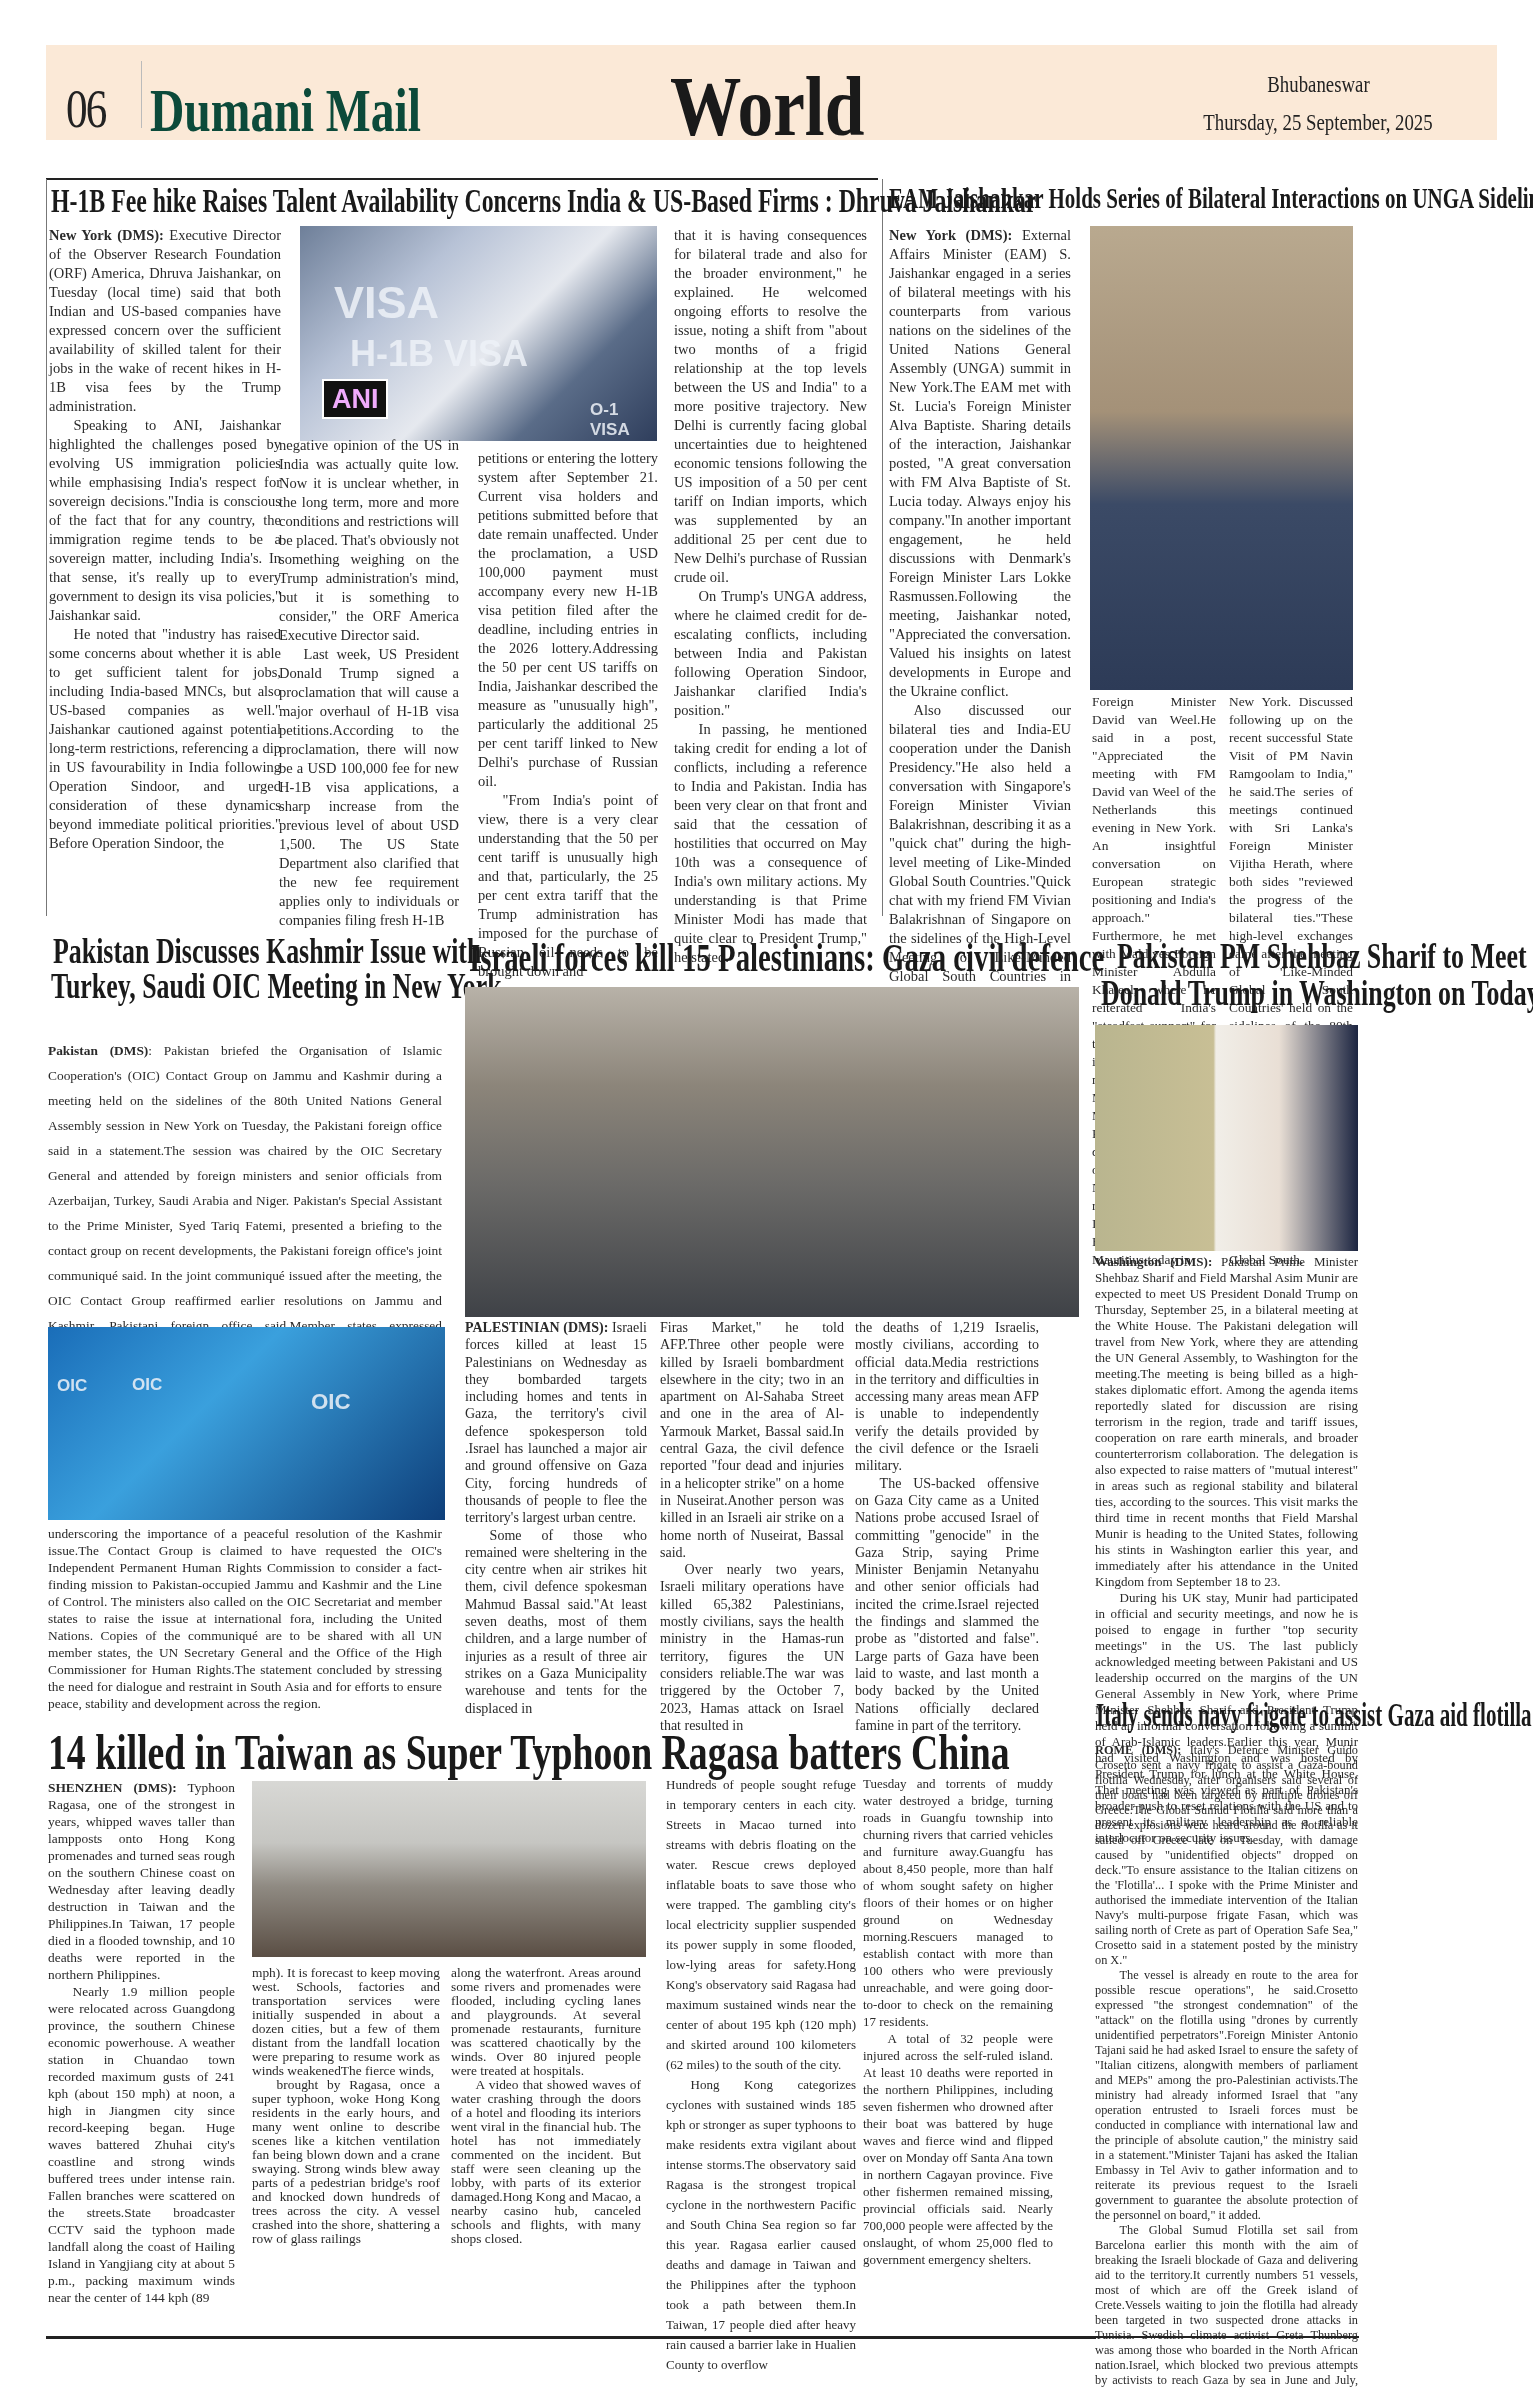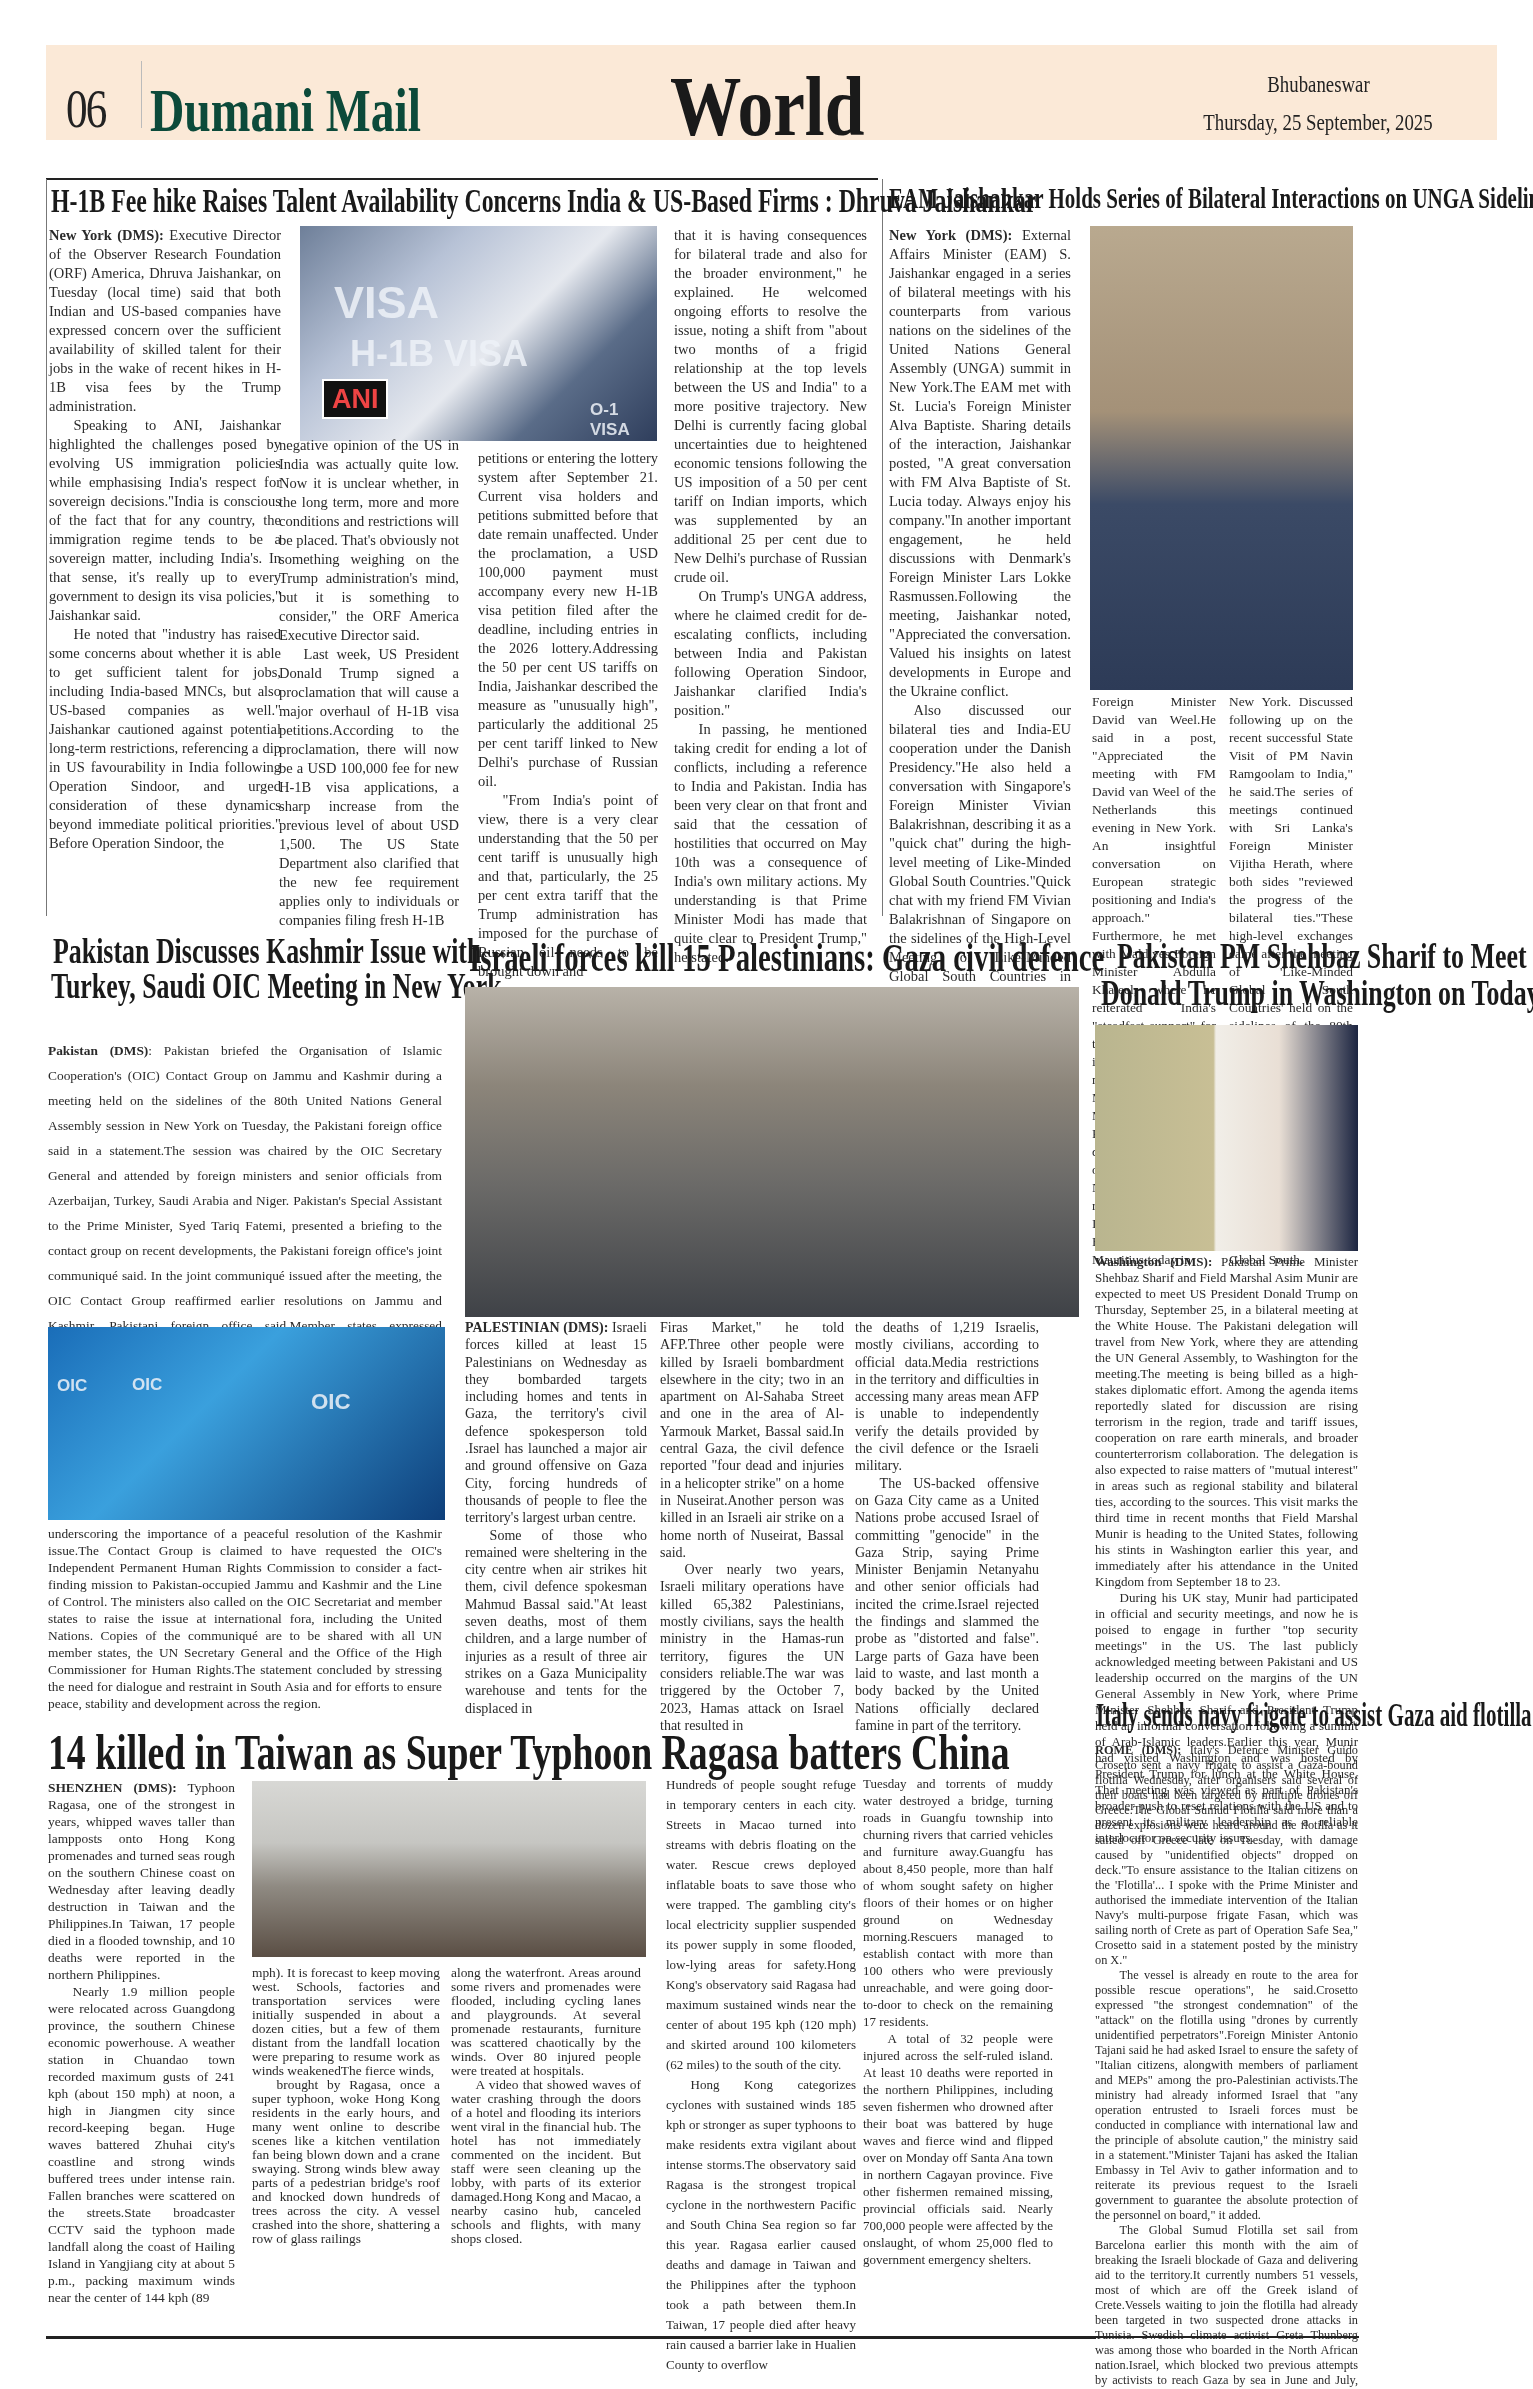--- a/index.html
+++ b/index.html
@@ -19,21 +19,21 @@
   .body b { font-weight: bold; }
   .rule { background: #222; }
   .vline { background: #777; width: 1.1px; }
   .photo { overflow: hidden; }
   .ph-h1b { background: linear-gradient(135deg, #6e7f99 0%, #b7c2d6 30%, #e6e9ef 55%, #5a6c88 75%, #2f3e5c 100%); }
   .ph-eam { background: linear-gradient(180deg, #b9a98f 0%, #a49178 40%, #3b4a66 60%, #2d3b57 100%); }
   .ph-gaza { background: linear-gradient(180deg, #b8b2a8 0%, #8c857a 30%, #6b6a68 60%, #3f4247 100%); }
   .ph-oic { background: linear-gradient(135deg, #1a6db8 0%, #3aa0dd 40%, #0e3f7a 100%); }
   .ph-pak { background: linear-gradient(90deg, #b9b58f 0%, #c8bf95 45%, #f1eee8 46%, #e9dfd5 70%, #1c2541 100%); }
   .ph-typhoon { background: linear-gradient(180deg, #d8d8d5 0%, #c6c6c2 35%, #8f8a82 60%, #5a4e44 100%); }
-  .ani-tag { left: 22.3px; bottom: 22.3px; background: #111; color: #ef4444; font-family: "Liberation Sans", sans-serif; font-weight: bold; font-size: 27px; padding: 2.2px 7.8px; border: 2.2px solid #fff; }
+  .ani-tag { left: 22.3px; bottom: 22.3px; background: #111; color: #f0abfc; font-family: "Liberation Sans", sans-serif; font-weight: bold; font-size: 27px; padding: 2.2px 7.8px; border: 2.2px solid #fff; }
   .visa-tag { font-family: "Liberation Sans", sans-serif; font-weight: bold; color: #eef2f8; opacity: .85; margin-top: 40px; }
 </style>
 </head>
 <body>
 
 <div class="abs masthead"></div>
 <div class="abs page-no">06</div>
 <div class="abs vsep"></div>
 <div class="abs paper-name">Dumani Mail</div>
 <div class="abs section">World</div>

